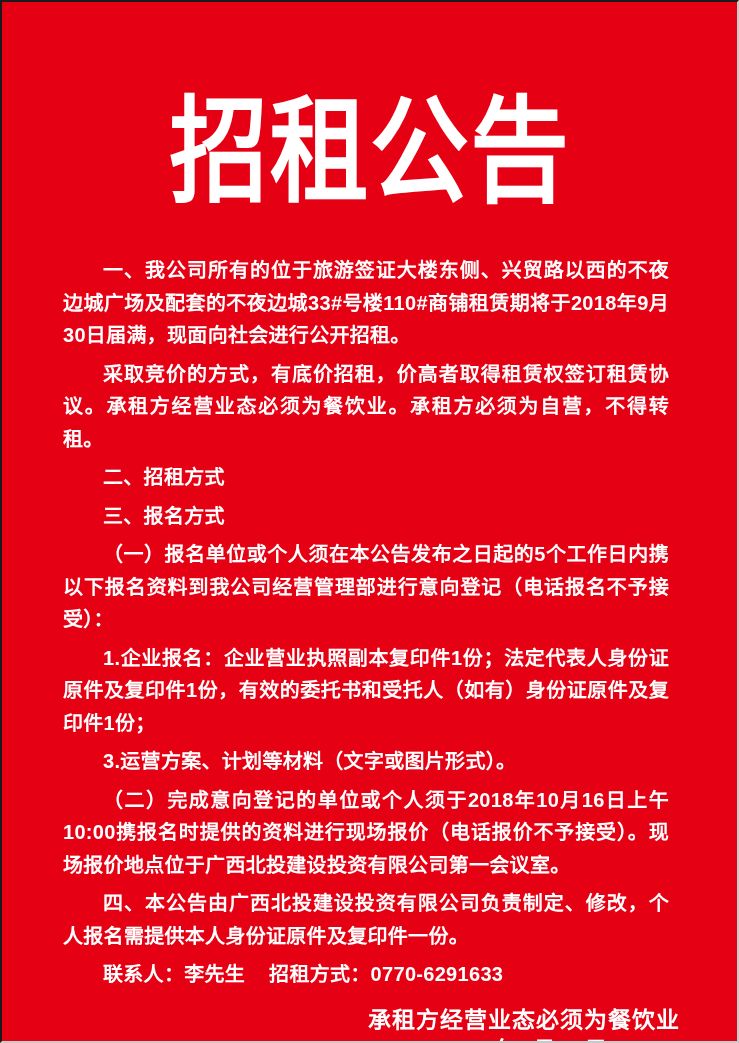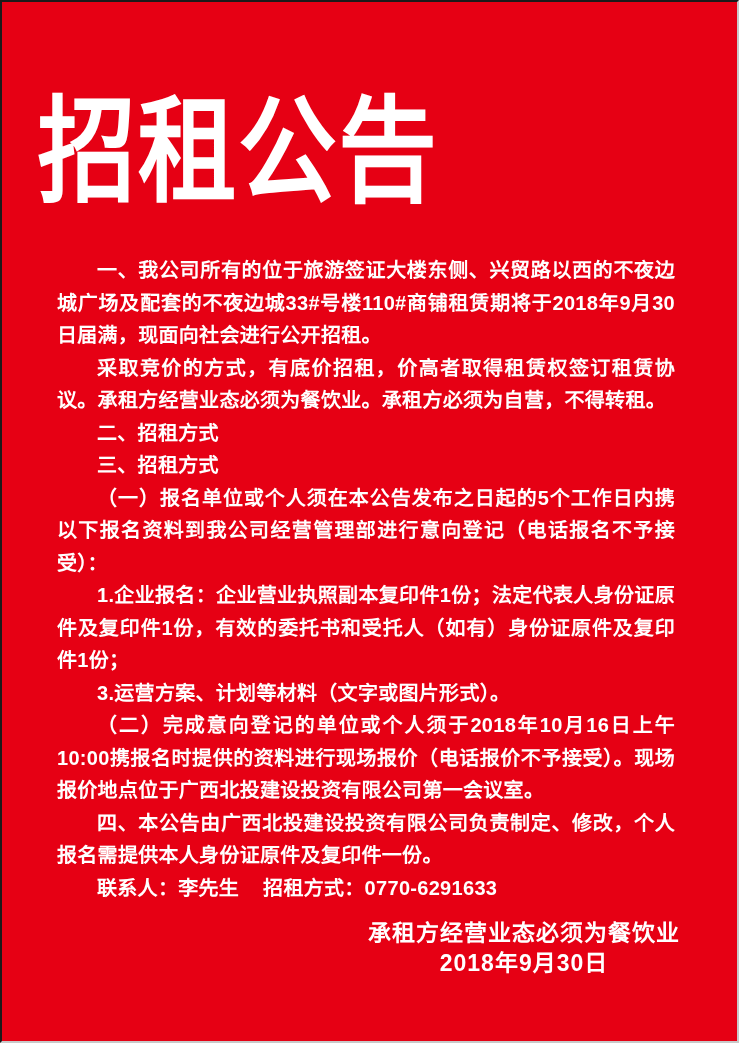--- a/index.html
+++ b/index.html
@@ -16,21 +16,21 @@
     border-top: 2px solid #1a1a1a;
     border-left: 2px solid #1a1a1a;
     border-right: 2px solid #c9c9c9;
     border-bottom: 2px solid #c9c9c9;
     color: #ffffff;
     overflow: hidden;
     font-family: "Liberation Sans", sans-serif;
   }
   .poster-title {
     margin-top: 90px;
-    text-align: left;
+    text-align: center;
     line-height: 118px;
     height: 118px;
     white-space: nowrap;
     text-decoration: underline;
   }
   .poster-title .title-text {
     display: inline-block;
     font-family: "DejaVu Serif", serif;
     font-weight: 900;
     font-size: 116px;
@@ -41,21 +41,21 @@
   }
   .poster-body {
     margin: 44px 62px 0 55px;
     font-size: 20px;
     font-weight: bold;
     line-height: 32.5px;
     text-align: justify;
     letter-spacing: 0.3px;
   }
   .poster-body p {
-    margin: 0;
+    margin: 6px;
     padding: 0;
     text-indent: 2em;
   }
   .contact-line .gap {
     display: inline-block;
     width: 1.2em;
   }
   .signature {
     margin: 14px 57px 0 auto;
     width: fit-content;
@@ -75,21 +75,21 @@
 <div class="poster">
 
   <div class="poster-title">
     <span class="title-text">招租公告</span>
   </div>
 
   <div class="poster-body">
     <p>一、我公司所有的位于旅游签证大楼东侧、兴贸路以西的不夜边城广场及配套的不夜边城33#号楼110#商铺租赁期将于2018年9月30日届满，现面向社会进行公开招租。</p>
     <p>采取竞价的方式，有底价招租，价高者取得租赁权签订租赁协议。承租方经营业态必须为餐饮业。承租方必须为自营，不得转租。</p>
     <p>二、招租方式</p>
-    <p>三、招租方式</p>
+    <p>三、报名方式</p>
     <p>（一）报名单位或个人须在本公告发布之日起的5个工作日内携以下报名资料到我公司经营管理部进行意向登记（电话报名不予接受）：</p>
     <p>1.企业报名：企业营业执照副本复印件1份；法定代表人身份证原件及复印件1份，有效的委托书和受托人（如有）身份证原件及复印件1份；</p>
     <p>3.运营方案、计划等材料（文字或图片形式）。</p>
     <p>（二）完成意向登记的单位或个人须于2018年10月16日上午10:00携报名时提供的资料进行现场报价（电话报价不予接受）。现场报价地点位于广西北投建设投资有限公司第一会议室。</p>
     <p>四、本公告由广西北投建设投资有限公司负责制定、修改，个人报名需提供本人身份证原件及复印件一份。</p>
     <p class="contact-line"><span>联系人：</span><span>李先生</span><span class="gap"></span><span>招租方式：</span><span>0770-6291633</span></p>
   </div>
 
   <div class="signature">
     <div>承租方经营业态必须为餐饮业</div>

